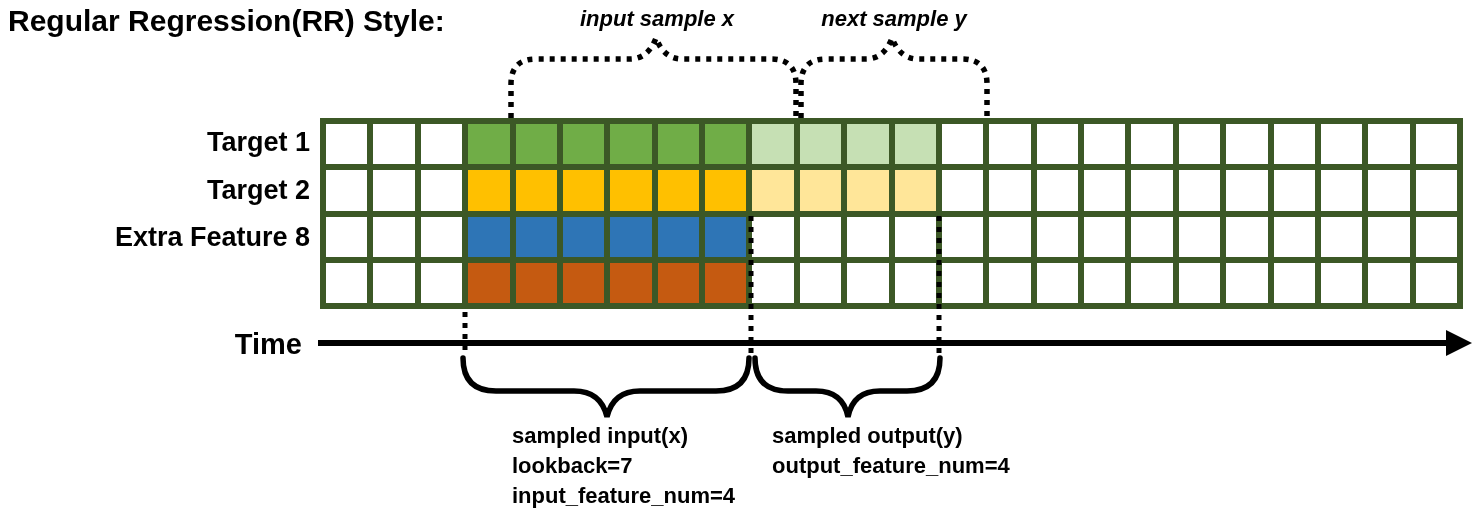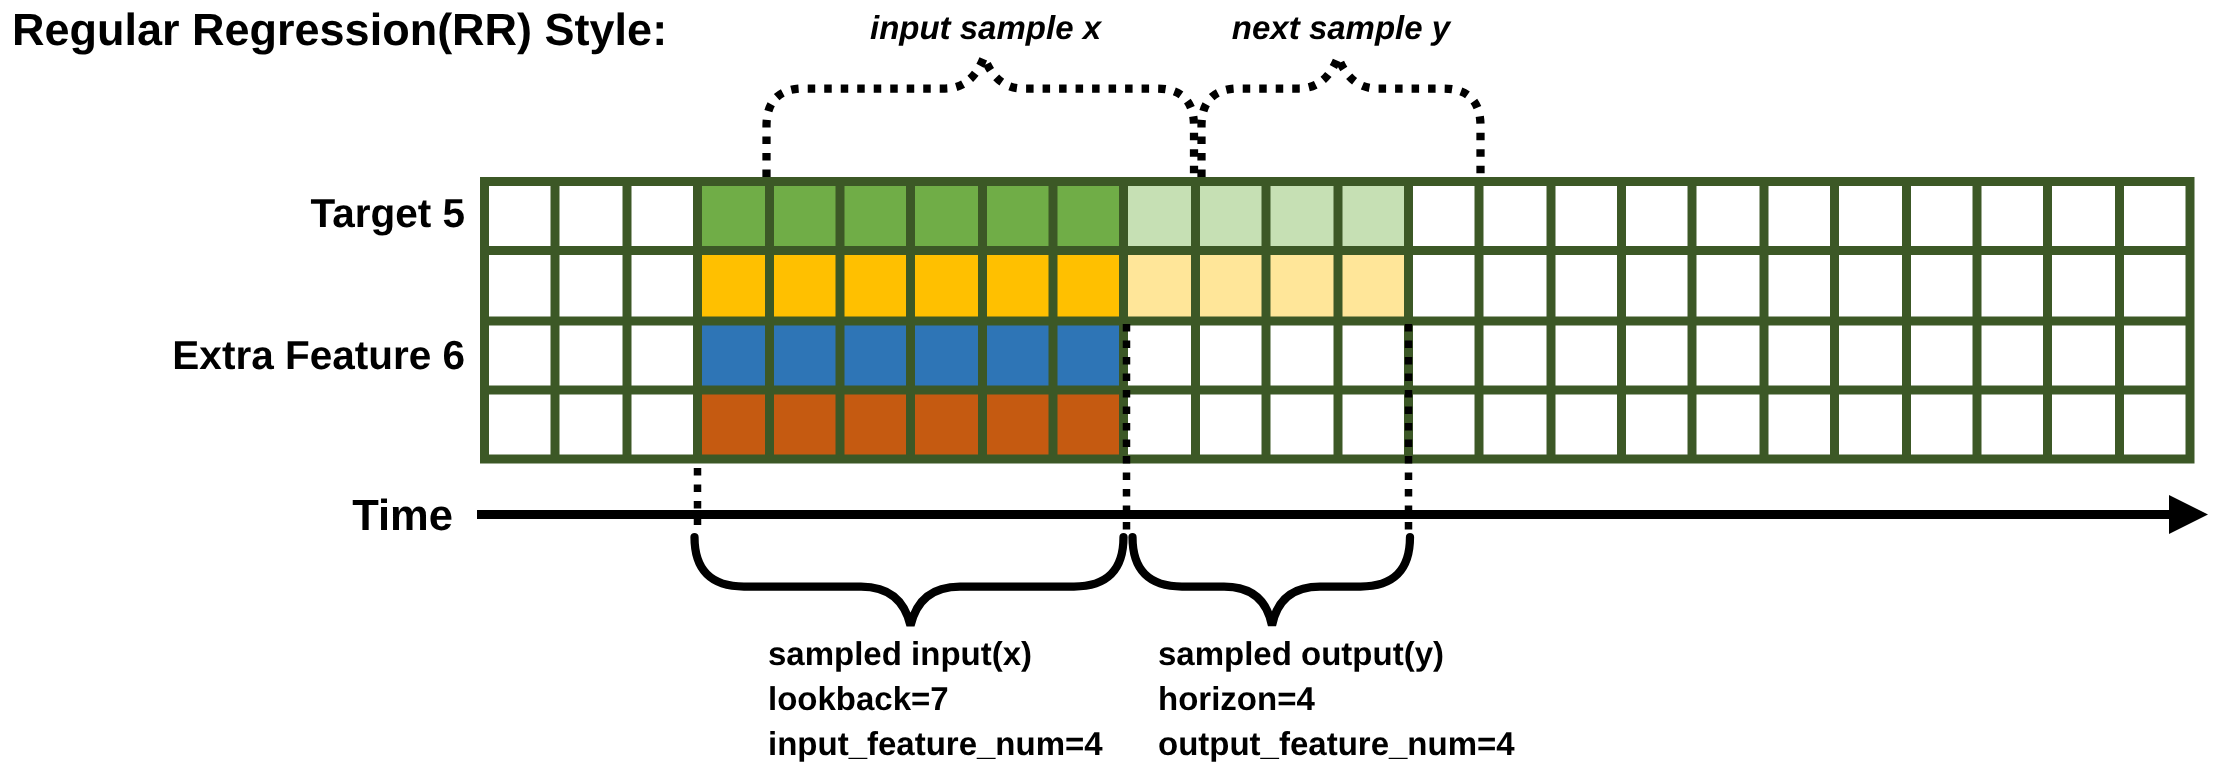--- a/index.html
+++ b/index.html
@@ -56,22 +56,23 @@
 </head>
 <body>
 
 <div class="canvas">
 
   <div class="title">Regular Regression(RR) Style:</div>
 
   <div class="top-label" style="left:657px;">input sample x</div>
   <div class="top-label" style="left:894px;text-align:right;">next sample y</div>
 
-  <div class="row-label" style="top:118px;">Target 5</div>
-  <div class="row-label" style="top:213px;">Extra Feature 6</div>
+  <div class="row-label" style="top:118px;">Target 1</div>
+  <div class="row-label" style="top:166px;">Target 2</div>
+  <div class="row-label" style="top:213px;">Extra Feature 8</div>
 
   <div class="grid" id="sample-grid" style="background: rgb(60, 88, 38);">
       <div class="cell" style="background: rgb(255, 255, 255);"></div>
       <div class="cell" style="background: rgb(255, 255, 255);"></div>
       <div class="cell" style="background: rgb(255, 255, 255);"></div>
       <div class="cell" style="background: rgb(112, 173, 71);"></div>
       <div class="cell" style="background: rgb(112, 173, 71);"></div>
       <div class="cell" style="background: rgb(112, 173, 71);"></div>
       <div class="cell" style="background: rgb(112, 173, 71);"></div>
       <div class="cell" style="background: rgb(112, 173, 71);"></div>
@@ -186,17 +187,16 @@
   </svg>
 
   <div class="bottom-note" id="input-note">
     <div>sampled input(x)</div>
     <div>lookback=7</div>
     <div>input_feature_num=4</div>
   </div>
 
   <div class="bottom-note" id="output-note">
     <div>sampled output(y)</div>
-    <div>horizon=4</div>
     <div>output_feature_num=4</div>
   </div>
 
 </div>
 
 </body></html>

